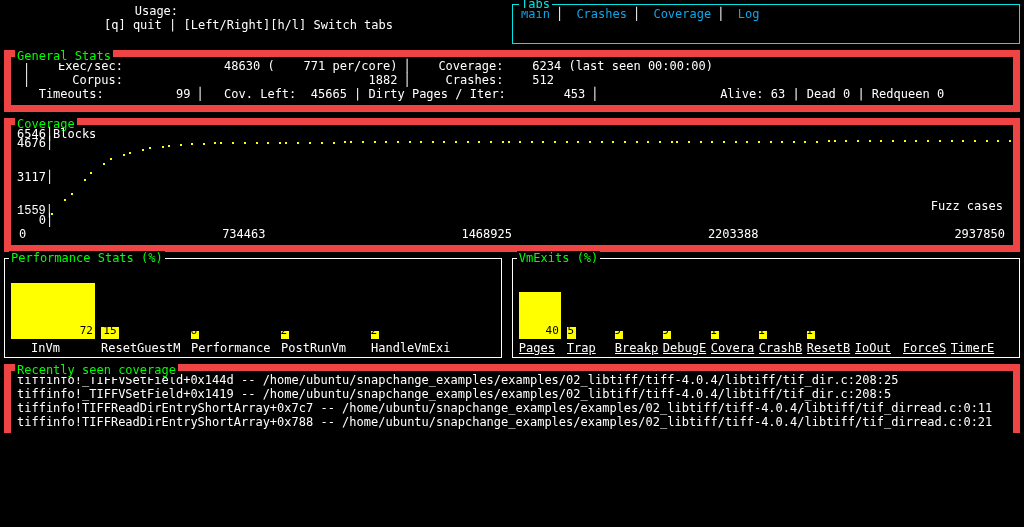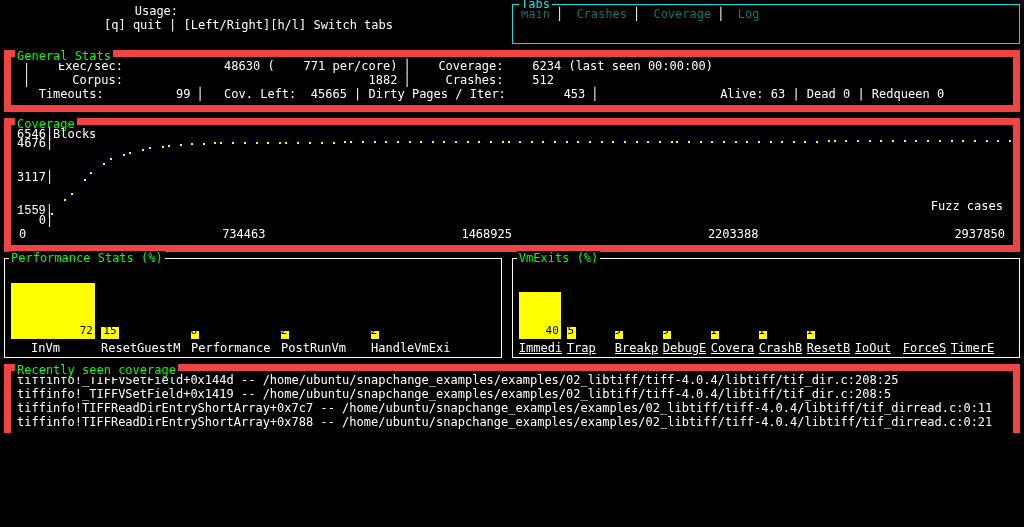--- a/index.html
+++ b/index.html
@@ -7,21 +7,21 @@
     background: #000;
     color: #fff;
     font-family: "Menlo", "Consolas", "DejaVu Sans Mono", monospace;
     font-size: 12px;
     line-height: 14px;
     width: 1024px;
     height: 527px;
     overflow: hidden;
     padding: 4px 4px 4px 4px;
   }
-  .cyan  { color: #0f766e; }
+  .cyan  { color: #0ea5e9; }
 
   .top-row { display: flex; }
   .usage  { flex: 0 0 50%; }
   .usage-line { display: block; }
   .tabs-box {
     border: 1px solid #00e5e5;
     flex: 1;
     position: relative;
     padding: 2px 8px 4px 8px;
     min-height: 40px;
@@ -313,21 +313,21 @@
         </div>
       </div>
   </div>
   <div class="perf-panel perf-panel-right">
     <span class="panel-title">VmExits (%)</span>
     <div class="bar-chart" id="vmex-bars">
         <div class="bar-col" style="width: 48px;">
           <div class="bar" style="height: 46.8px; width: 42px;">
             <span class="bar-val">40</span>
           </div>
-          <div class="bar-lbl" style="width: 48px;">Immedi</div>
+          <div class="bar-lbl" style="width: 48px;">Pages</div>
         </div>
         <div class="bar-col" style="width: 48px;">
           <div class="bar" style="height: 11.7px; width: 9.36px;">
             <span class="bar-val">15</span>
           </div>
           <div class="bar-lbl" style="width: 48px;">Trap</div>
         </div>
         <div class="bar-col" style="width: 48px;">
           <div class="bar" style="height: 8px; width: 8px;">
             <span class="bar-val">9</span>

